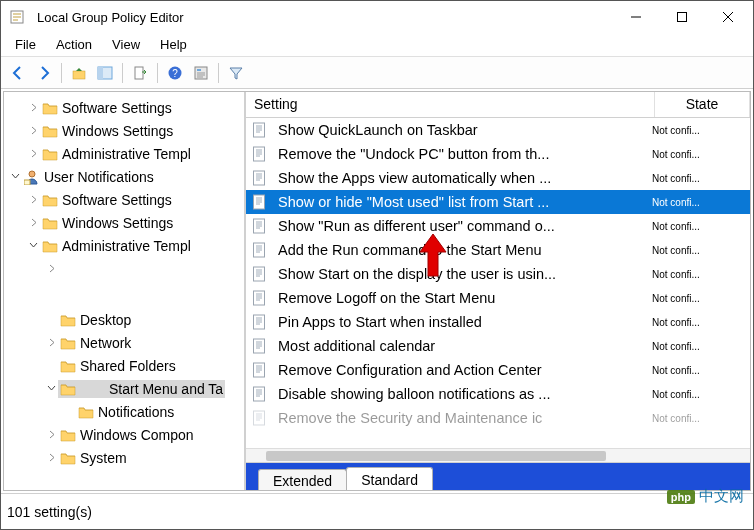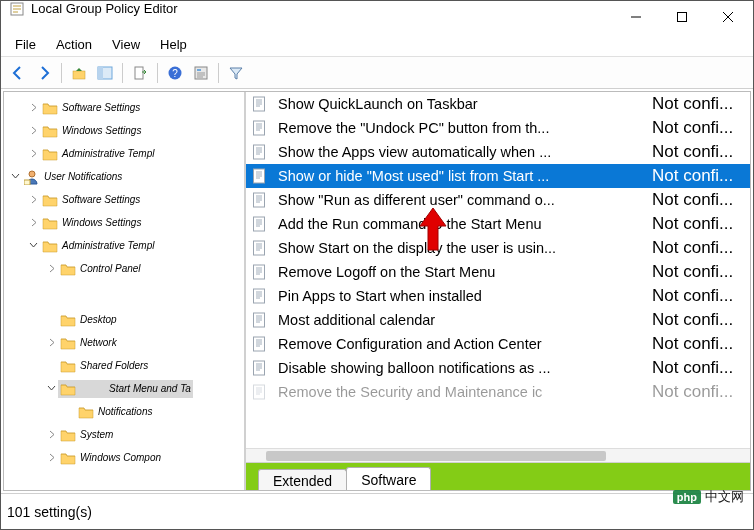--- a/index.html
+++ b/index.html
@@ -1,58 +1,58 @@
 <!DOCTYPE html>
 <html><head>
 <meta charset="utf-8">
 <style>
   * { box-sizing: border-box; }
   html, body { margin: 0; padding: 0; font-family: "Segoe UI", Tahoma, sans-serif; font-size: 13px; background: #fff; color: #000; }
   .window { width: 754px; height: 530px; border: 1px solid #555; display: flex; flex-direction: column; background: #fff; }
-  .titlebar { height: 32px; display: flex; padding: 0 2px 0 8px; }
+  .titlebar { height: 32px; display: flex; align-items: center; padding: 0 2px 0 8px; gap: 6px; }
   .titlebar .icon { width: 16px; height: 16px; margin-right: 6px; }
   .titlebar .title { flex: 1; font-size: 13px; }
   .win-buttons { display: flex; height: 100%; }
   .win-btn { width: 46px; display: flex; align-items: center; justify-content: center; }
   .menubar { height: 24px; display: flex; align-items: center; padding: 0 4px; border-bottom: 1px solid #e0e0e0; }
   .menu-item { padding: 2px 10px; cursor: default; }
   .toolbar { height: 32px; display: flex; align-items: center; padding: 0 6px; gap: 4px; border-bottom: 1px solid #d0d0d0; background: #fdfdfd; }
   .tool-btn { width: 22px; height: 22px; display: flex; align-items: center; justify-content: center; }
   .tool-sep { width: 1px; height: 20px; background: #ccc; margin: 0 2px; }
   .content { flex: 1; display: flex; overflow: hidden; border-top: 1px solid #d0d0d0; margin: 2px; border: 1px solid #bbb; }
   .tree-panel { width: 242px; border-right: 2px solid #d0d0d0; overflow: auto; padding: 4px 0; }
   .tree-row { display: flex; align-items: center; height: 23px; white-space: nowrap; padding-right: 4px; }
   .tree-row.selected .label-wrap { background: #d8d8d8; gap: 29px; }
   .label-wrap { display: flex; align-items: center; padding: 1px 2px; }
   .twisty { width: 14px; display: flex; align-items: center; justify-content: center; color: #666; font-size: 10px; }
   .tree-icon { width: 16px; height: 16px; margin: 0 4px 0 0; flex-shrink: 0; }
-  .tree-label { font-size: 10px; font-style: italic; }
+  .tree-label { font-size: 14px; }
   .list-panel { flex: 1; display: flex; flex-direction: column; overflow: hidden; }
   .list-header { height: 26px; display: flex; align-items: stretch; border-bottom: 1px solid #d0d0d0; }
   .list-header .col { padding: 4px 8px; font-size: 14px; border-right: 1px solid #e0e0e0; }
   .col-setting { flex: 1; }
   .col-state { width: 95px; text-align: center; }
   .list-body { flex: 1; overflow: hidden; position: relative; }
   .list-row { height: 24px; display: flex; align-items: center; padding: 0 6px; gap: 8px; }
   .list-row.selected { background: #0a78d6; color: #fff; }
   .list-row .item-icon { width: 14px; height: 16px; margin-right: 4px; flex-shrink: 0; }
   .list-row .setting-text { flex: 1; overflow: hidden; text-overflow: ellipsis; white-space: nowrap; font-size: 14.5px; }
-  .list-row .state-text { width: 92px; overflow: hidden; text-overflow: ellipsis; white-space: nowrap; font-size: 17px; }
+  .list-row .state-text { width: 92px; overflow: hidden; text-overflow: ellipsis; white-space: nowrap; font-size: 10px; }
   .hscroll-track { height: 14px; border-top: 1px solid #ddd; display:flex; align-items:center; background:#f4f4f4; }
   .hscroll-thumb { height: 10px; background:#c8c8c8; border-radius:2px; margin-left: 20px; width: 340px; }
-  .tabs-bottom { height: 28px; display: flex; align-items: flex-end; padding-left: 12px; border-top: 1px solid #d0d0d0; background: #84cc16; }
+  .tabs-bottom { height: 28px; display: flex; align-items: flex-end; padding-left: 12px; border-top: 1px solid #d0d0d0; background: #1d4ed8; }
   .tab { padding: 4px 14px 3px; border: 1px solid #b0b0b0; border-bottom: none; margin-right: -1px; font-size: 14px; background: #fff; border-radius: 3px 3px 0 0; position:relative; top:1px; }
   .tab.inactive { background: #f6f6f6; top:2px; padding-top:3px; }
   .statusbar { height: 36px; border-top: 1px solid #d0d0d0; padding: 2px 6px; font-size: 14px; display:flex; align-items:center; }
   .folder-svg { fill: #ffd36b; stroke: #c89b2a; stroke-width: 0.5; }
   .policy-svg rect { fill: #fff; stroke: #9aa4b0; }
   .red-arrow { position: absolute; left: 170px; top: 116px; pointer-events: none; }
   .watermark { position: absolute; right: 10px; bottom: 24px; display:flex; align-items:center; gap:4px; opacity:0.9; }
-  .watermark .php { background:#15803d; color:#fff; font-weight:bold; font-size:11px; padding:1px 4px; border-radius:2px; }
-  .watermark .cn { font-size:13px; color:#000000; }
+  .watermark .php { background:#4d7c0f; color:#fff; font-weight:bold; font-size:11px; padding:1px 4px; border-radius:2px; }
+  .watermark .cn { font-size:15px; color:#0369a1; }
   .window-wrap { position: relative; width: 754px; }
 </style>
 </head>
 <body>
 
 <div class="window-wrap">
 <div class="window">
 
   <div class="titlebar">
     <span class="icon">
@@ -241,27 +241,20 @@
                 </svg></span>
               <span class="tree-label">Administrative Templ</span>
             </span>
           </div>
           <div class="tree-row" style="padding-left: 40px;">
             <span class="twisty">
               <svg width="9" height="9" viewBox="0 0 9 9">
                 <path d="M3 1l4 3.5L3 8" fill="none" stroke="#888"></path>
               </svg>
             </span>
-            <span class="label-wrap">
-              <span class="tree-icon"><svg viewBox="0 0 16 16" width="16" height="16">
-                  <path class="folder-svg" d="M1 4h5l1 2h8v8H1z"></path>
-                  <path d="M1 4h5l1 2h8" fill="none" stroke="#c89b2a" stroke-width="0.5"></path>
-                </svg></span>
-              <span class="tree-label">Control Panel</span>
-            </span>
           </div>
           <div class="tree-row" style="padding-left: 40px; margin-top: 28px;">
             <span class="twisty"></span>
             <span class="label-wrap">
               <span class="tree-icon"><svg viewBox="0 0 16 16" width="16" height="16">
                   <path class="folder-svg" d="M1 4h5l1 2h8v8H1z"></path>
                   <path d="M1 4h5l1 2h8" fill="none" stroke="#c89b2a" stroke-width="0.5"></path>
                 </svg></span>
               <span class="tree-label">Desktop</span>
             </span>
@@ -318,39 +311,43 @@
             <span class="twisty">
               <svg width="9" height="9" viewBox="0 0 9 9">
                 <path d="M3 1l4 3.5L3 8" fill="none" stroke="#888"></path>
               </svg>
             </span>
             <span class="label-wrap">
               <span class="tree-icon"><svg viewBox="0 0 16 16" width="16" height="16">
                   <path class="folder-svg" d="M1 4h5l1 2h8v8H1z"></path>
                   <path d="M1 4h5l1 2h8" fill="none" stroke="#c89b2a" stroke-width="0.5"></path>
                 </svg></span>
+              <span class="tree-label">Windows Compon</span>
+            </span>
+          </div>
+          <div class="tree-row" style="padding-left: 40px;">
+            <span class="twisty">
+              <svg width="9" height="9" viewBox="0 0 9 9">
+                <path d="M3 1l4 3.5L3 8" fill="none" stroke="#888"></path>
+              </svg>
+            </span>
+            <span class="label-wrap">
+              <span class="tree-icon"><svg viewBox="0 0 16 16" width="16" height="16">
+                  <path class="folder-svg" d="M1 4h5l1 2h8v8H1z"></path>
+                  <path d="M1 4h5l1 2h8" fill="none" stroke="#c89b2a" stroke-width="0.5"></path>
+                </svg></span>
               <span class="tree-label">System</span>
             </span>
           </div>
-          <div class="tree-row" style="padding-left: 40px;">
-            <span class="twisty">
-              <svg width="9" height="9" viewBox="0 0 9 9">
-                <path d="M3 1l4 3.5L3 8" fill="none" stroke="#888"></path>
-              </svg>
-            </span>
-            <span class="label-wrap">
-              <span class="tree-icon"><svg viewBox="0 0 16 16" width="16" height="16">
-                  <path class="folder-svg" d="M1 4h5l1 2h8v8H1z"></path>
-                  <path d="M1 4h5l1 2h8" fill="none" stroke="#c89b2a" stroke-width="0.5"></path>
-                </svg></span>
-              <span class="tree-label">Windows Compon</span>
-            </span>
-          </div>
         </div>
     <div class="list-panel">
+      <div class="list-header">
+        <div class="col col-setting">Setting</div>
+        <div class="col col-state">State</div>
+      </div>
       <div class="list-body" id="list-body">
         <svg class="red-arrow" width="34" height="48" viewBox="0 0 34 48">
               <path d="M17 0 L30 18 L22 18 L22 42 L12 42 L12 18 L4 18 Z" fill="#e00000" stroke="#a00000" stroke-width="1"></path>
             </svg>
       <div class="list-row">
               <span class="item-icon"><svg viewBox="0 0 14 16" width="14" height="16" class="policy-svg">
                   <rect x="1.5" y="1" width="11" height="14"></rect>
                   <path d="M4 4h6M4 6h6M4 8h6M4 10h4" stroke="#8a9aaa" stroke-width="0.8"></path>
                 </svg></span>
               <span class="setting-text">Show QuickLaunch on Taskbar</span>
@@ -451,21 +448,21 @@
                 </svg></span>
               <span class="setting-text">Remove the Security and Maintenance ic</span>
               <span class="state-text">Not confi...</span>
             </div>
           </div>
       <div class="hscroll-track">
             <div class="hscroll-thumb"></div>
           </div>
       <div class="tabs-bottom">
         <div class="tab inactive">Extended</div>
-        <div class="tab">Software</div>
+        <div class="tab">Standard</div>
       </div>
     </div>
   </div>
 
   <div class="statusbar">101 setting(s)</div>
 </div>
 
 <div class="watermark">
   <span class="php">php</span>
   <span class="cn">中文网</span>

